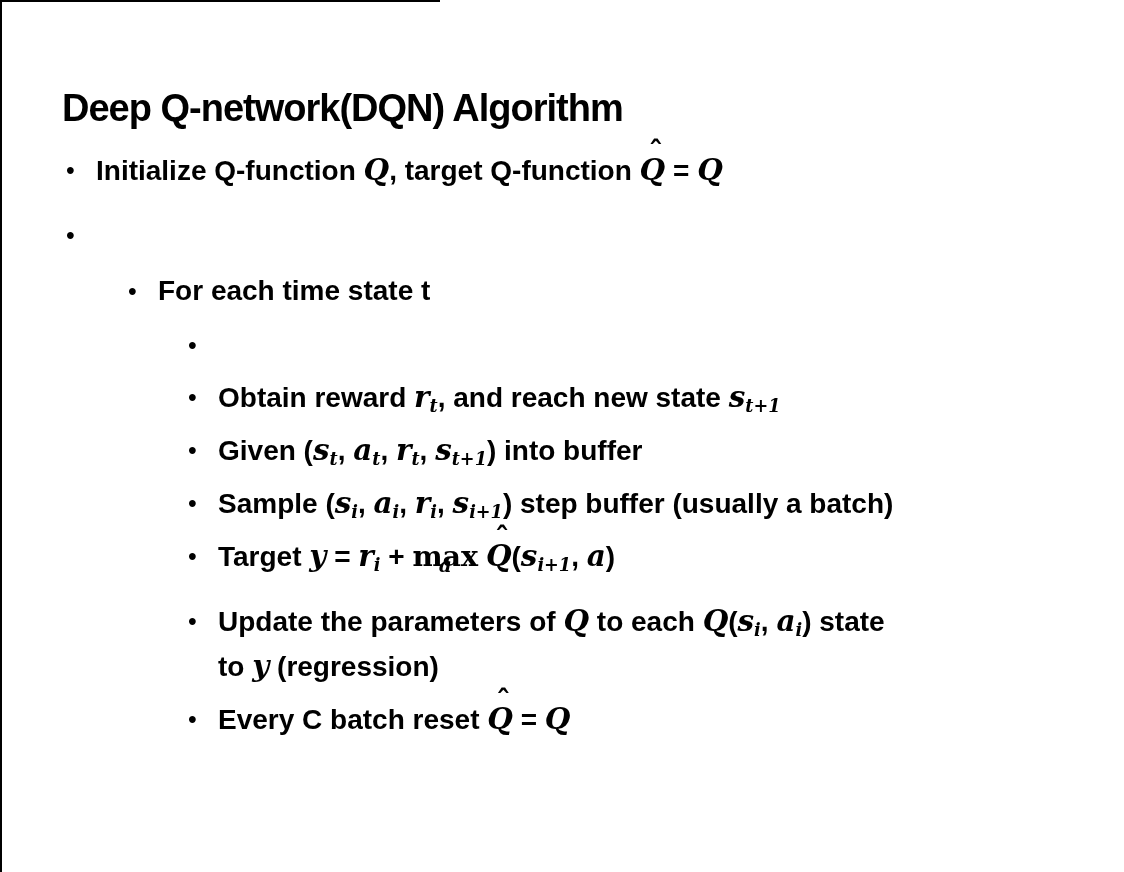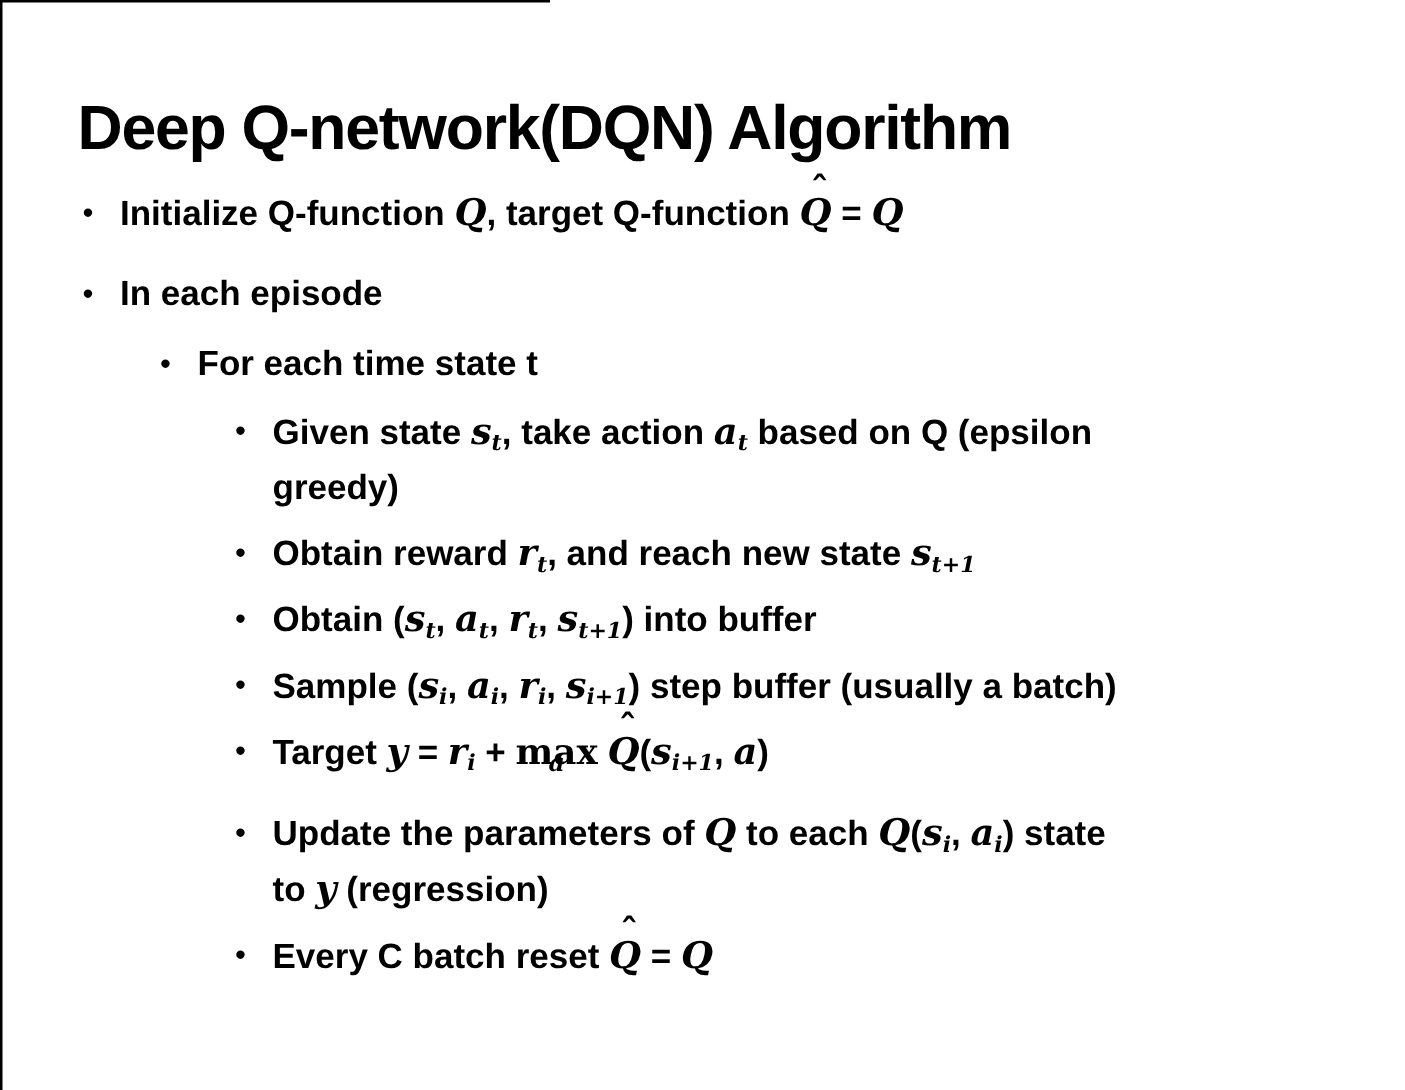--- a/index.html
+++ b/index.html
@@ -13,22 +13,22 @@
   }
   .left-border {
     position: absolute; left: 0; top: 0;
     width: 2px; height: 872px; background: #000;
   }
   .top-border {
     position: absolute; left: 0; top: 0;
     width: 440px; height: 2px; background: #000;
   }
   .title {
-    position: absolute; left: 62px; top: 40px;
-    font-size: 50px; font-weight: bold;
+    position: absolute; left: 62px; top: 62px;
+    font-size: 38px; font-weight: bold;
     letter-spacing: -1px; line-height: 1.15;
     white-space: nowrap;
   }
   .bullets {
     position: absolute; left: 0; top: 148px; width: 1124px;
   }
   .bullet {
     display: flex;
     font-size: 28px;
     line-height: 44px;
@@ -90,37 +90,35 @@
 
 <h1 class="title">Deep Q-network(DQN) Algorithm</h1>
 
 <div class="bullets">
     <div class="bullet lv1 sp-lg">
       <span class="marker">•</span>
       <span class="content"><span>Initialize Q-function </span><span class="math">Q</span><span>, target Q-function </span><span class="mhat"><span class="hat">ˆ</span><span class="math">Q</span></span><span> = </span><span class="math">Q</span></span>
     </div>
     <div class="bullet lv1 sp-md">
       <span class="marker">•</span>
-      <span class="content"><span>In each episode</span></span>
     </div>
     <div class="bullet lv2 sp-sm">
       <span class="marker">•</span>
       <span class="content"><span>For each time state t</span></span>
     </div>
     <div class="bullet lv3">
       <span class="marker">•</span>
-      <span class="content"><span>Given state </span><span class="math">s<sub class="ms">t</sub></span><span>, take action </span><span class="math">a<sub class="ms">t</sub></span><span> based on Q (epsilon</span><br><span>greedy)</span></span>
     </div>
     <div class="bullet lv3">
       <span class="marker">•</span>
       <span class="content"><span>Obtain reward </span><span class="math">r<sub class="ms">t</sub></span><span>, and reach new state </span><span class="math">s<sub class="ms">t+1</sub></span></span>
     </div>
     <div class="bullet lv3">
       <span class="marker">•</span>
-      <span class="content"><span>Obtain (</span><span class="math">s<sub class="ms">t</sub></span><span>, </span><span class="math">a<sub class="ms">t</sub></span><span>, </span><span class="math">r<sub class="ms">t</sub></span><span>, </span><span class="math">s<sub class="ms">t+1</sub></span><span>) into buffer</span></span>
+      <span class="content"><span>Given (</span><span class="math">s<sub class="ms">t</sub></span><span>, </span><span class="math">a<sub class="ms">t</sub></span><span>, </span><span class="math">r<sub class="ms">t</sub></span><span>, </span><span class="math">s<sub class="ms">t+1</sub></span><span>) into buffer</span></span>
     </div>
     <div class="bullet lv3">
       <span class="marker">•</span>
       <span class="content"><span>Sample (</span><span class="math">s<sub class="ms">i</sub></span><span>, </span><span class="math">a<sub class="ms">i</sub></span><span>, </span><span class="math">r<sub class="ms">i</sub></span><span>, </span><span class="math">s<sub class="ms">i+1</sub></span><span>) step buffer (usually a batch)</span></span>
     </div>
     <div class="bullet lv3 sp-lg">
       <span class="marker">•</span>
       <span class="content"><span>Target </span><span class="math">y</span><span> = </span><span class="math">r<sub class="ms">i</sub></span><span> + </span><span class="munder"><span class="mmain">max</span><span class="mu math">a</span></span><span> </span><span class="mhat"><span class="hat">ˆ</span><span class="math">Q</span></span><span>(</span><span class="math">s<sub class="ms">i+1</sub></span><span>, </span><span class="math">a</span><span>)</span></span>
     </div>
     <div class="bullet lv3">

